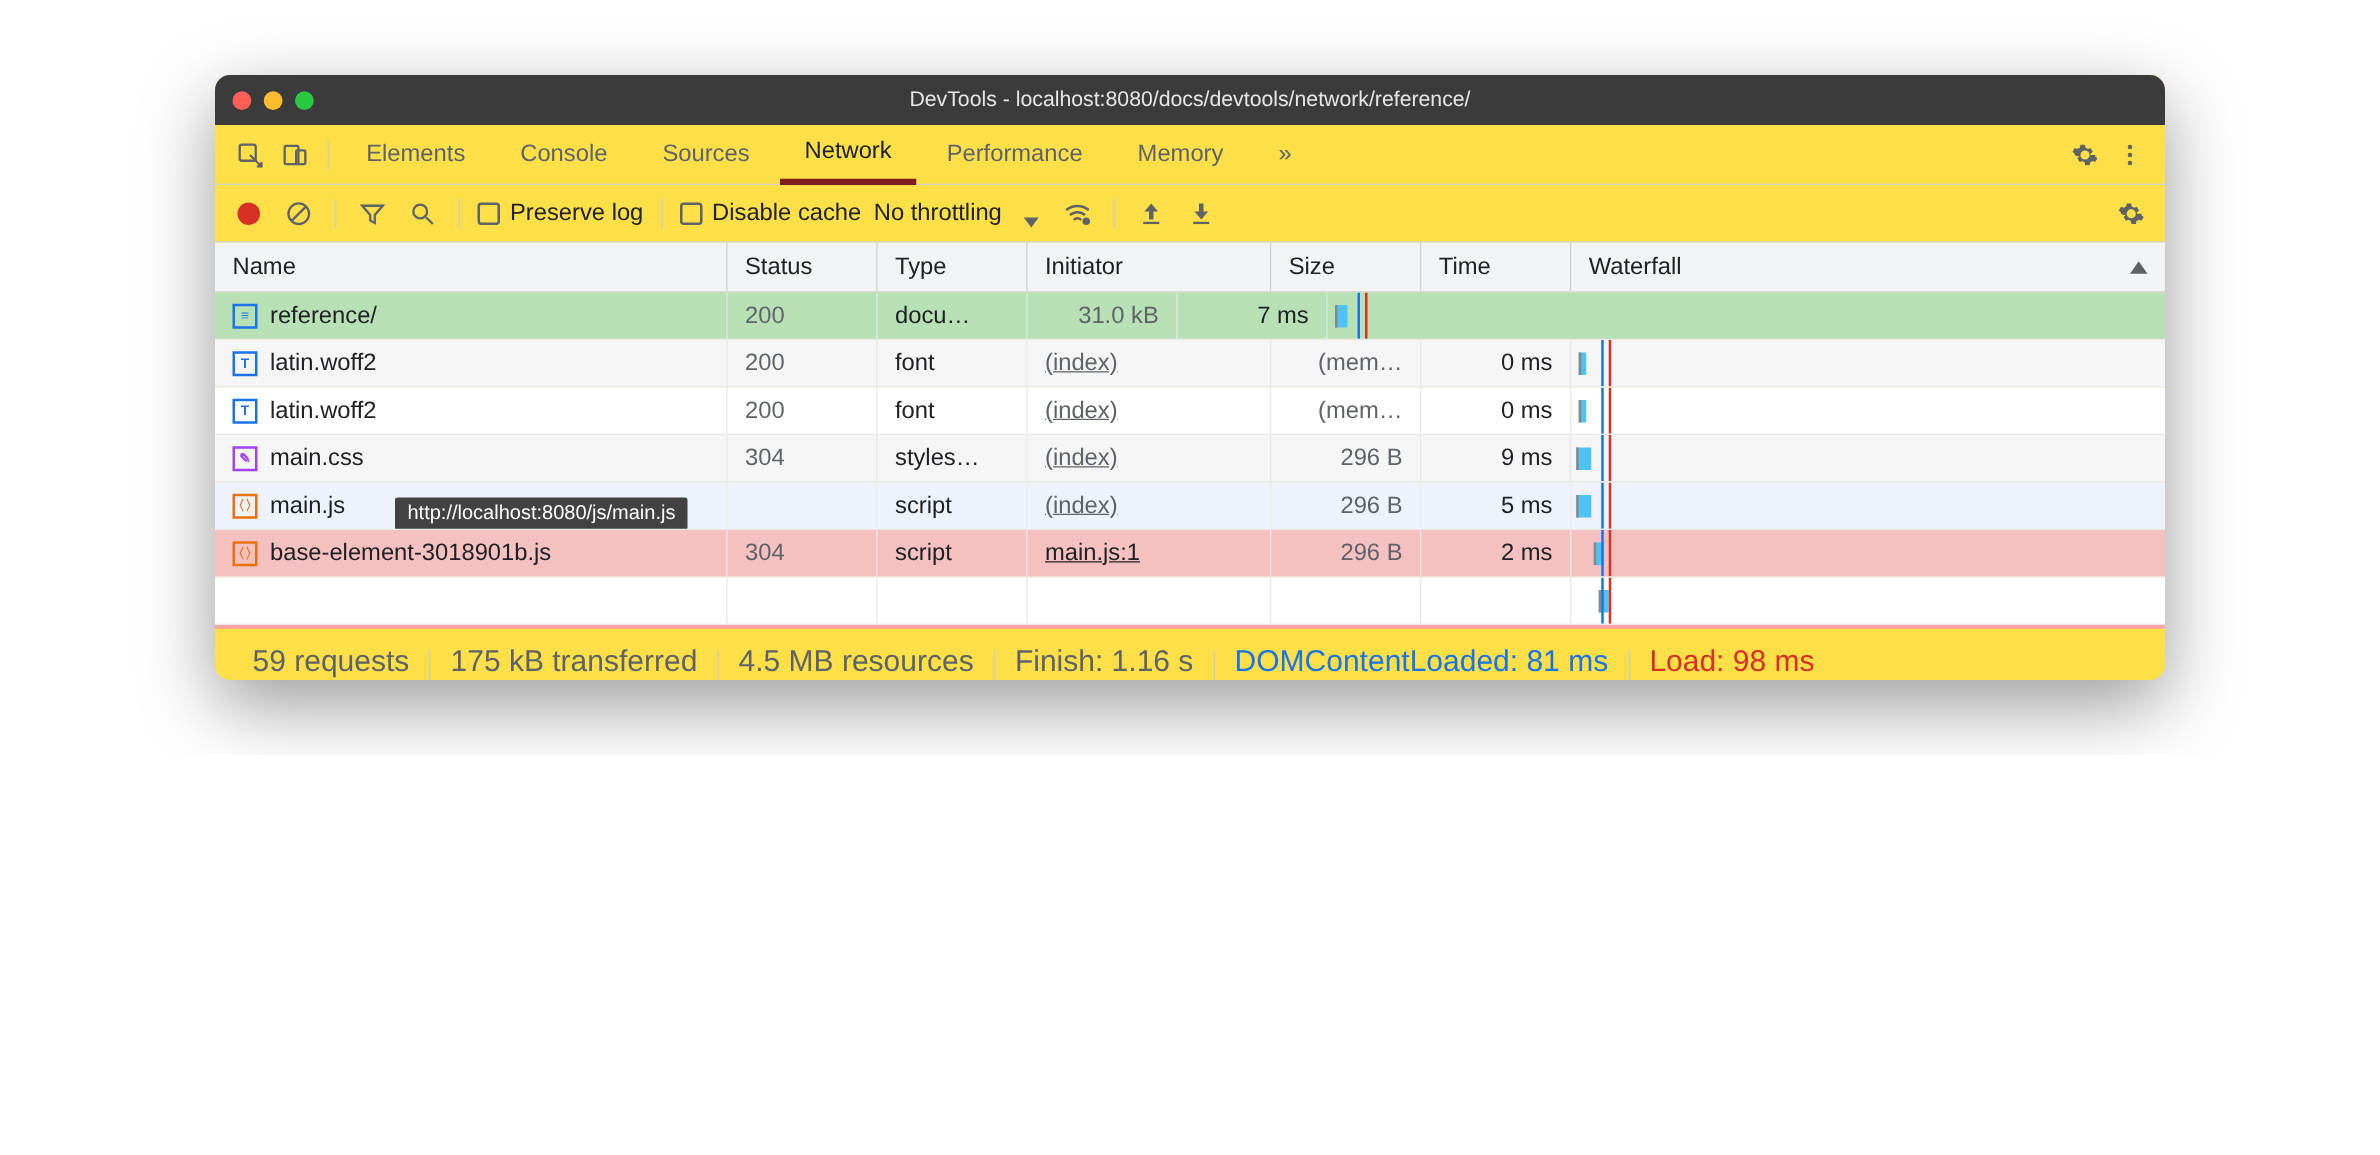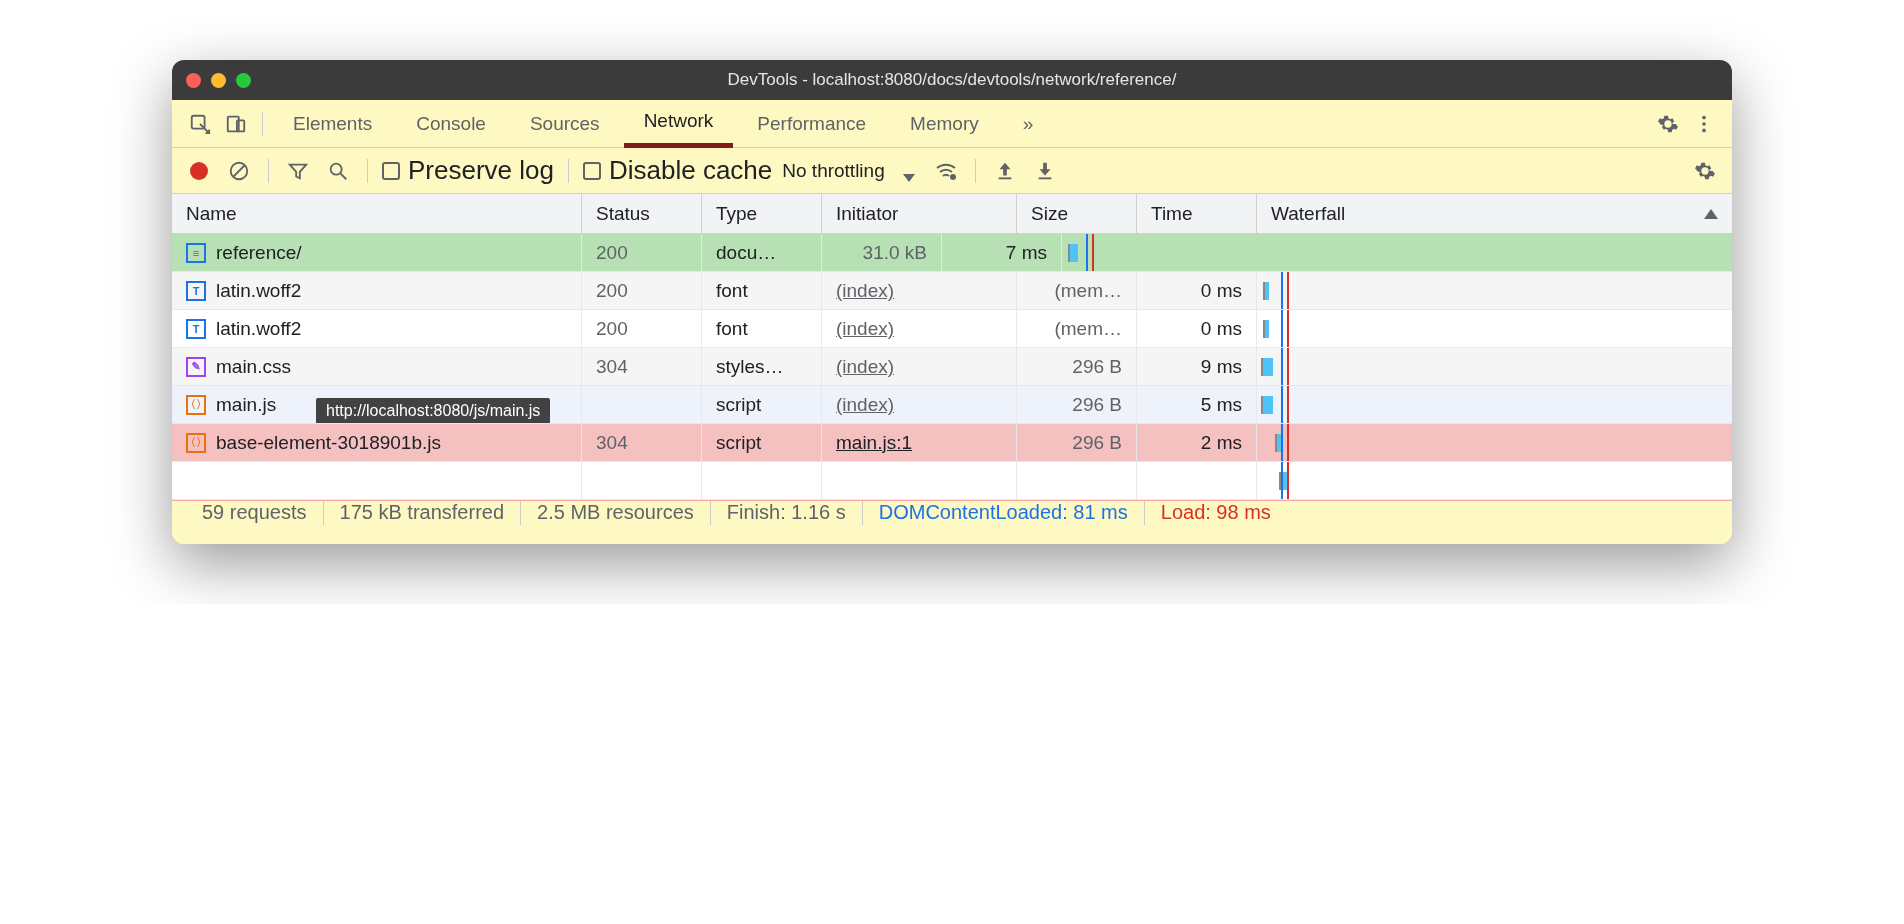--- a/index.html
+++ b/index.html
@@ -9,21 +9,21 @@
   display: flex;
   justify-content: center;
   align-items: flex-start;
   padding: 60px;
 }
 .window {
   width: 1560px;
   border-radius: 12px;
   box-shadow: 0 20px 60px rgba(0,0,0,0.4);
   overflow: hidden;
-  background: #fef9c3;
+  background: #fde047;
 }
 .titlebar {
   background: #3b3b3b;
   height: 40px;
   display: flex;
   align-items: center;
   padding: 0 14px;
   position: relative;
 }
 .traffic { display: flex; gap: 10px; }
@@ -54,21 +54,21 @@
   display: flex; align-items: center; height: 46px;
   border-bottom: 1px solid #d0d0d0; padding: 0 12px; gap: 10px;
   font-size: 19px; color: #5f6368;
 }
 .toolbar .iconbtn {
   width: 30px; height: 30px; display: inline-flex; align-items: center;
   justify-content: center; cursor: pointer; color: #5f6368;
 }
 .toolbar .sep { width: 1px; height: 24px; background: #ccc; margin: 0 4px; }
 .rec { width: 18px; height: 18px; border-radius: 50%; background: #d93025; }
-.chk { display: inline-flex; align-items: center; gap: 8px; cursor: pointer; font-size: 26px; color: #202124; }
+.chk { display: inline-flex; align-items: center; gap: 8px; cursor: pointer; font-size: 19px; color: #202124; }
 .chkbox { width: 18px; height: 18px; border: 2px solid #5f6368; border-radius: 3px; }
 .select { display: inline-flex; align-items: flex-end; gap: 18px; cursor: pointer; font-size: 19px; color: #202124; padding-right: 6px; }
 .caret { width: 0; height: 0; border-left: 6px solid transparent; border-right: 6px solid transparent; border-top: 8px solid #5f6368; }
 .toolbar .spacer { flex: 1; }
 
 .headers {
   display: flex; height: 40px; border-bottom: 1px solid #d0d0d0;
   background: #f1f3f4; font-size: 19px; color: #202124;
 }
 .hcell {
@@ -127,23 +127,23 @@
 }
 
 .wf-bar {
   position: absolute; height: 18px; top: 10px;
   background: #4fc3f7; border-left: 2px solid #888;
 }
 .wf-line-blue { position: absolute; top: 0; bottom: 0; width: 2px; background: #1a73e8; }
 .wf-line-red { position: absolute; top: 0; bottom: 0; width: 2px; background: #d93025; }
 
 .status {
-  display: flex; align-items: flex-start; height: 44px;
-  border-top: 1px solid #fca5a5; padding: 0 14px;
-  font-size: 20px; color: #5f6368; gap: 0;
+  display: flex; align-items: flex-end; height: 44px;
+  border-top: 3px solid #fca5a5; padding: 0 14px;
+  font-size: 24px; color: #5f6368; gap: 0;
 }
 .status .sitem { padding: 0 16px; }
 .status .ssep { width: 1px; height: 24px; background: #ccc; }
 .status .dcl { color: #1a73e8; }
 .status .load { color: #d93025; }
 
 svg { display: block; }
 </style>
 </head>
 <body>
@@ -403,21 +403,21 @@
     <div class="wf-line-red" style="left:30px"></div>
   </div>
       </div>
     </div>
 
   <div class="status">
     <span class="sitem">59 requests</span>
     <span class="ssep"></span>
     <span class="sitem">175 kB transferred</span>
     <span class="ssep"></span>
-    <span class="sitem">2.5 MB resources</span>
+    <span class="sitem">4.5 MB resources</span>
     <span class="ssep"></span>
     <span class="sitem">Finish: 1.16 s</span>
     <span class="ssep"></span>
     <span class="sitem dcl">DOMContentLoaded: 81 ms</span>
     <span class="ssep"></span>
     <span class="sitem load">Load: 98 ms</span>
   </div>
 
 </div>
 

